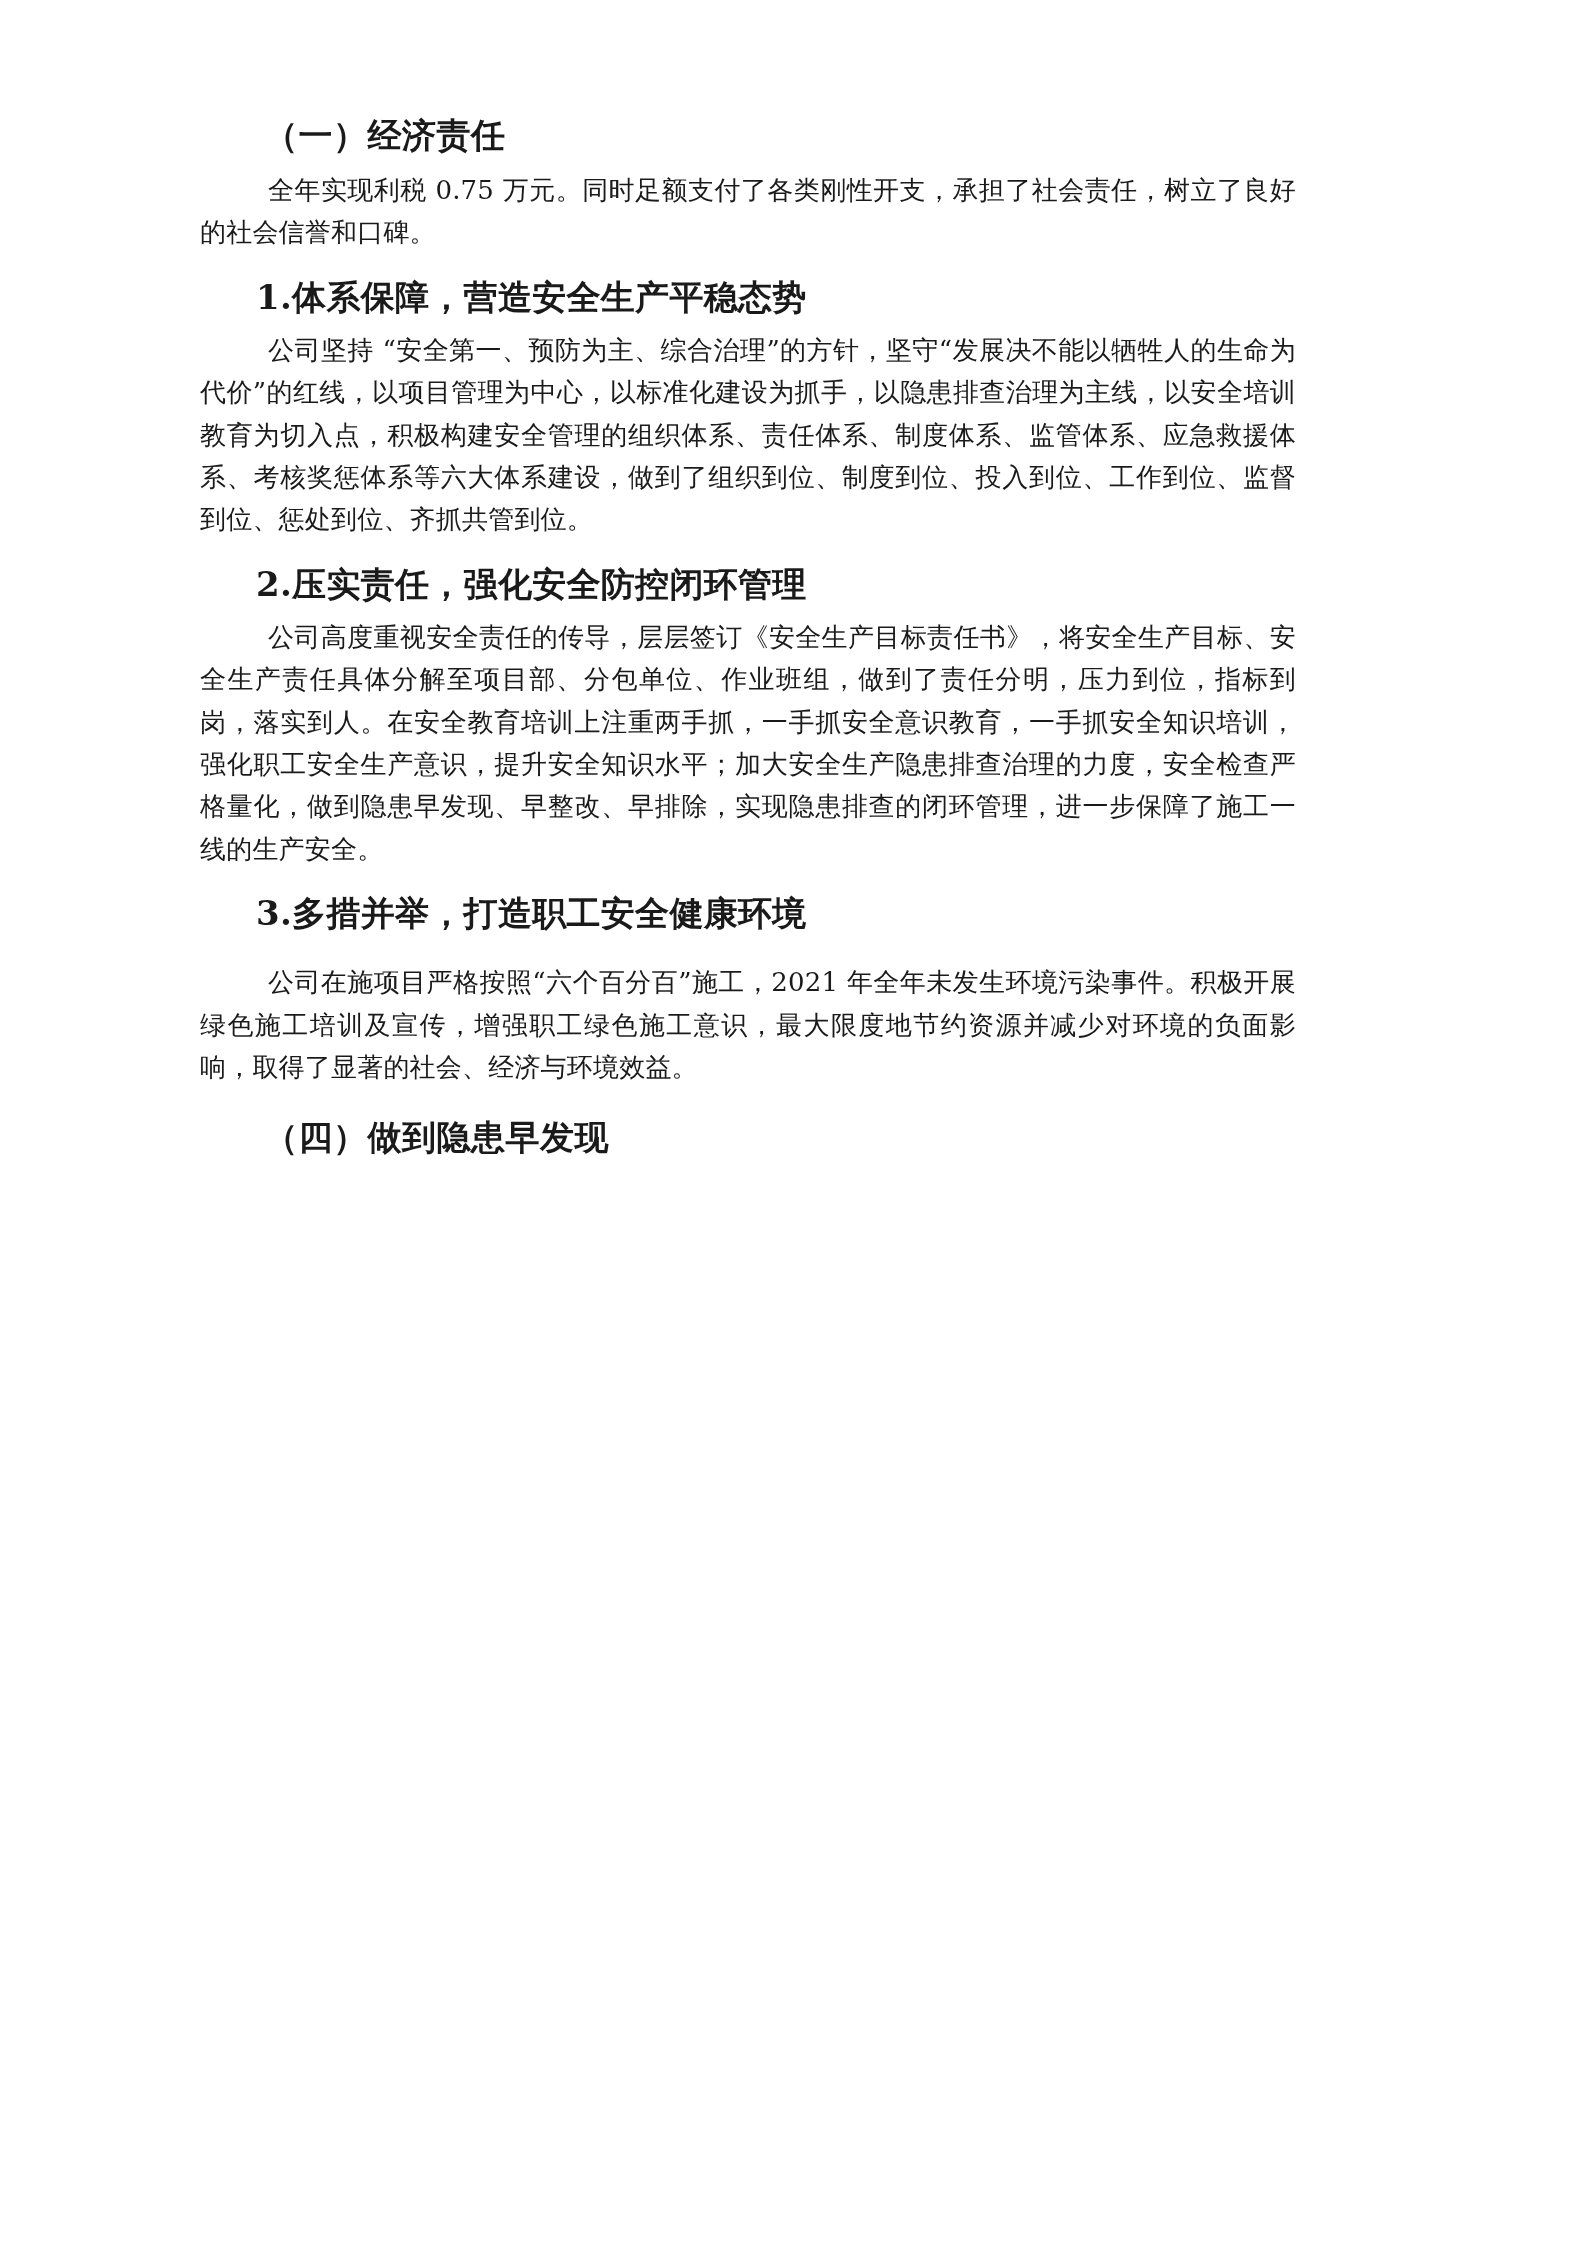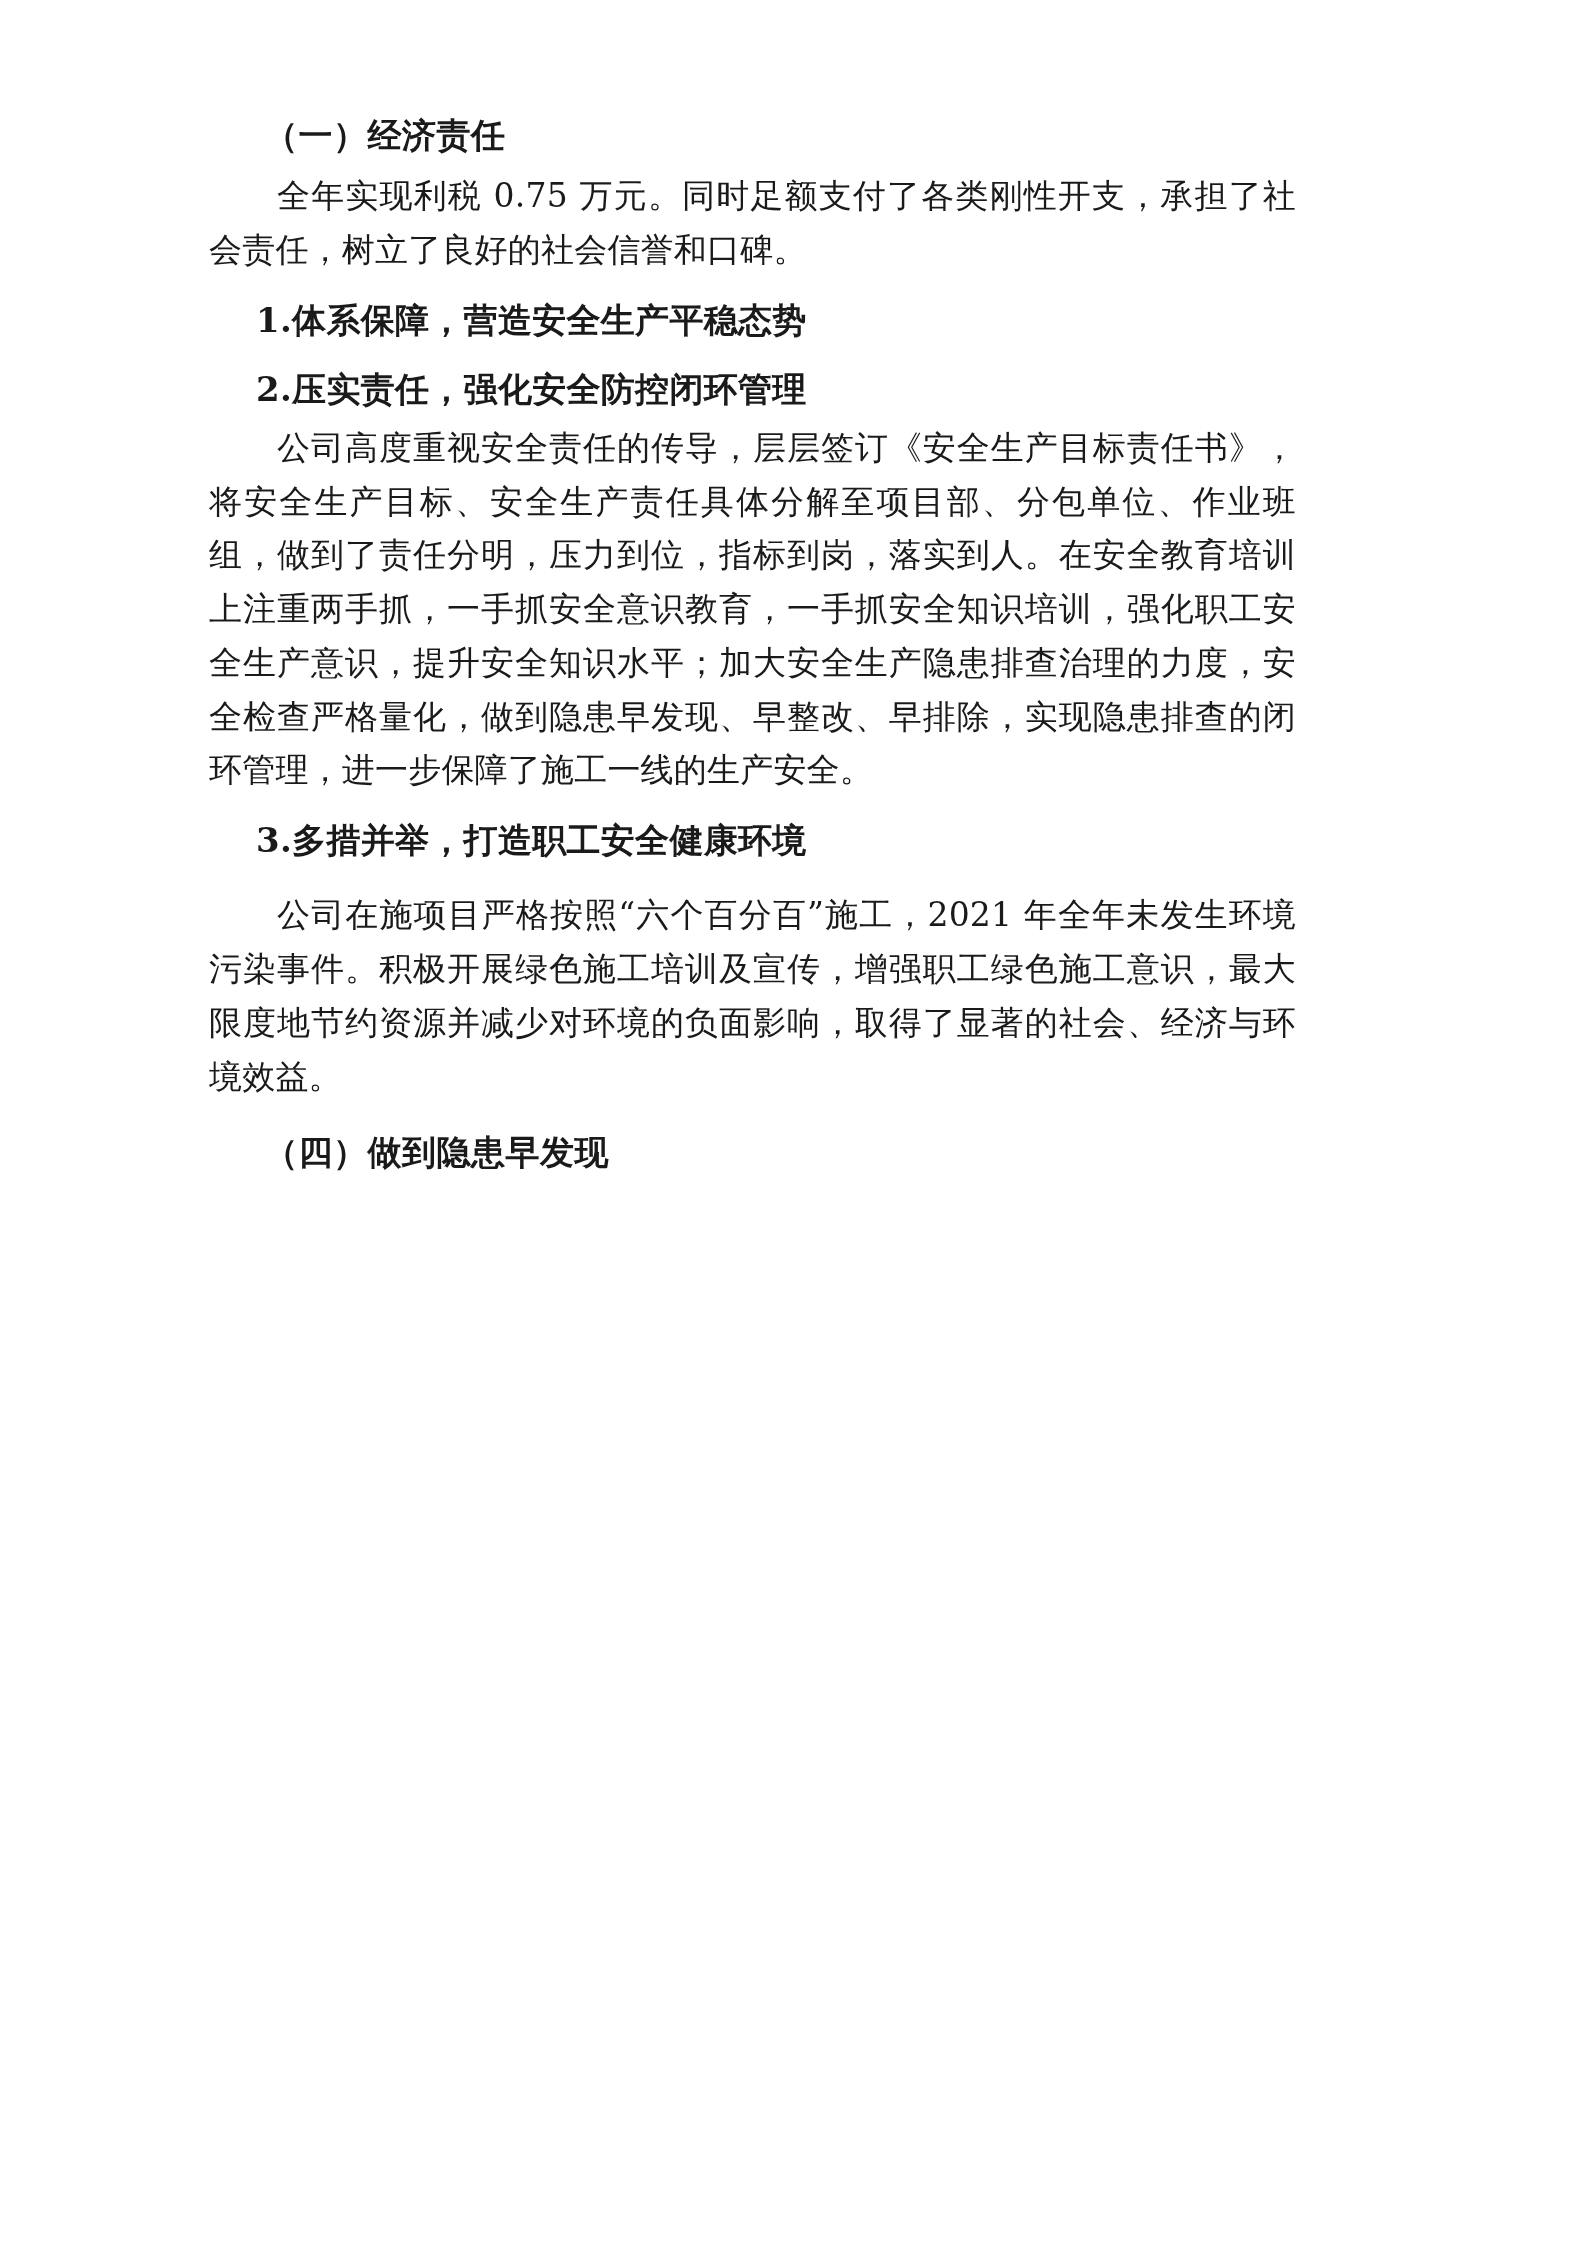--- a/index.html
+++ b/index.html
@@ -35,23 +35,23 @@
     letter-spacing: 0.5px;
   }
   .subheading {
     font-size: 34px;
     line-height: 1.62;
     margin: 0 0 4px 0;
     text-indent: 60px;
     letter-spacing: 0.3px;
   }
   .para {
-    font-size: 33px;
+    font-size: 26px;
     line-height: 1.63;
-    margin: 0 0 6px 13px;
+    margin: 0 0 6px 4px;
     text-indent: 68px;
     text-align: justify;
     text-justify: inter-ideograph;
     letter-spacing: 0.2px;
   }
   .gap-sm { height: 10px; }
   .gap-md { height: 16px; }
 </style>
 </head>
 <body>
@@ -59,20 +59,21 @@
 <div class="page">
   <div class="doc-body">
 
     <h2 class="heading">（一）经济责任</h2>
     <p class="para">全年实现利税 0.75 万元。同时足额支付了各类刚性开支，承担了社会责任，树立了良好的社会信誉和口碑。</p>
 
     <div class="gap-sm"></div>
 
 
     <h3 class="subheading">1.体系保障，营造安全生产平稳态势</h3>
+    <p class="para">公司坚持 “安全第一、预防为主、综合治理”的方针，坚守“发展决不能以牺牲人的生命为代价”的红线，以项目管理为中心，以标准化建设为抓手，以隐患排查治理为主线，以安全培训教育为切入点，积极构建安全管理的组织体系、责任体系、制度体系、监管体系、应急救援体系、考核奖惩体系等六大体系建设，做到了组织到位、制度到位、投入到位、工作到位、监督到位、惩处到位、齐抓共管到位。</p>
 
     <div class="gap-sm"></div>
 
     <h3 class="subheading">2.压实责任，强化安全防控闭环管理</h3>
     <p class="para">公司高度重视安全责任的传导，层层签订《安全生产目标责任书》，将安全生产目标、安全生产责任具体分解至项目部、分包单位、作业班组，做到了责任分明，压力到位，指标到岗，落实到人。在安全教育培训上注重两手抓，一手抓安全意识教育，一手抓安全知识培训，强化职工安全生产意识，提升安全知识水平；加大安全生产隐患排查治理的力度，安全检查严格量化，做到隐患早发现、早整改、早排除，实现隐患排查的闭环管理，进一步保障了施工一线的生产安全。</p>
 
     <div class="gap-sm"></div>
 
     <h3 class="subheading">3.多措并举，打造职工安全健康环境</h3>
 

